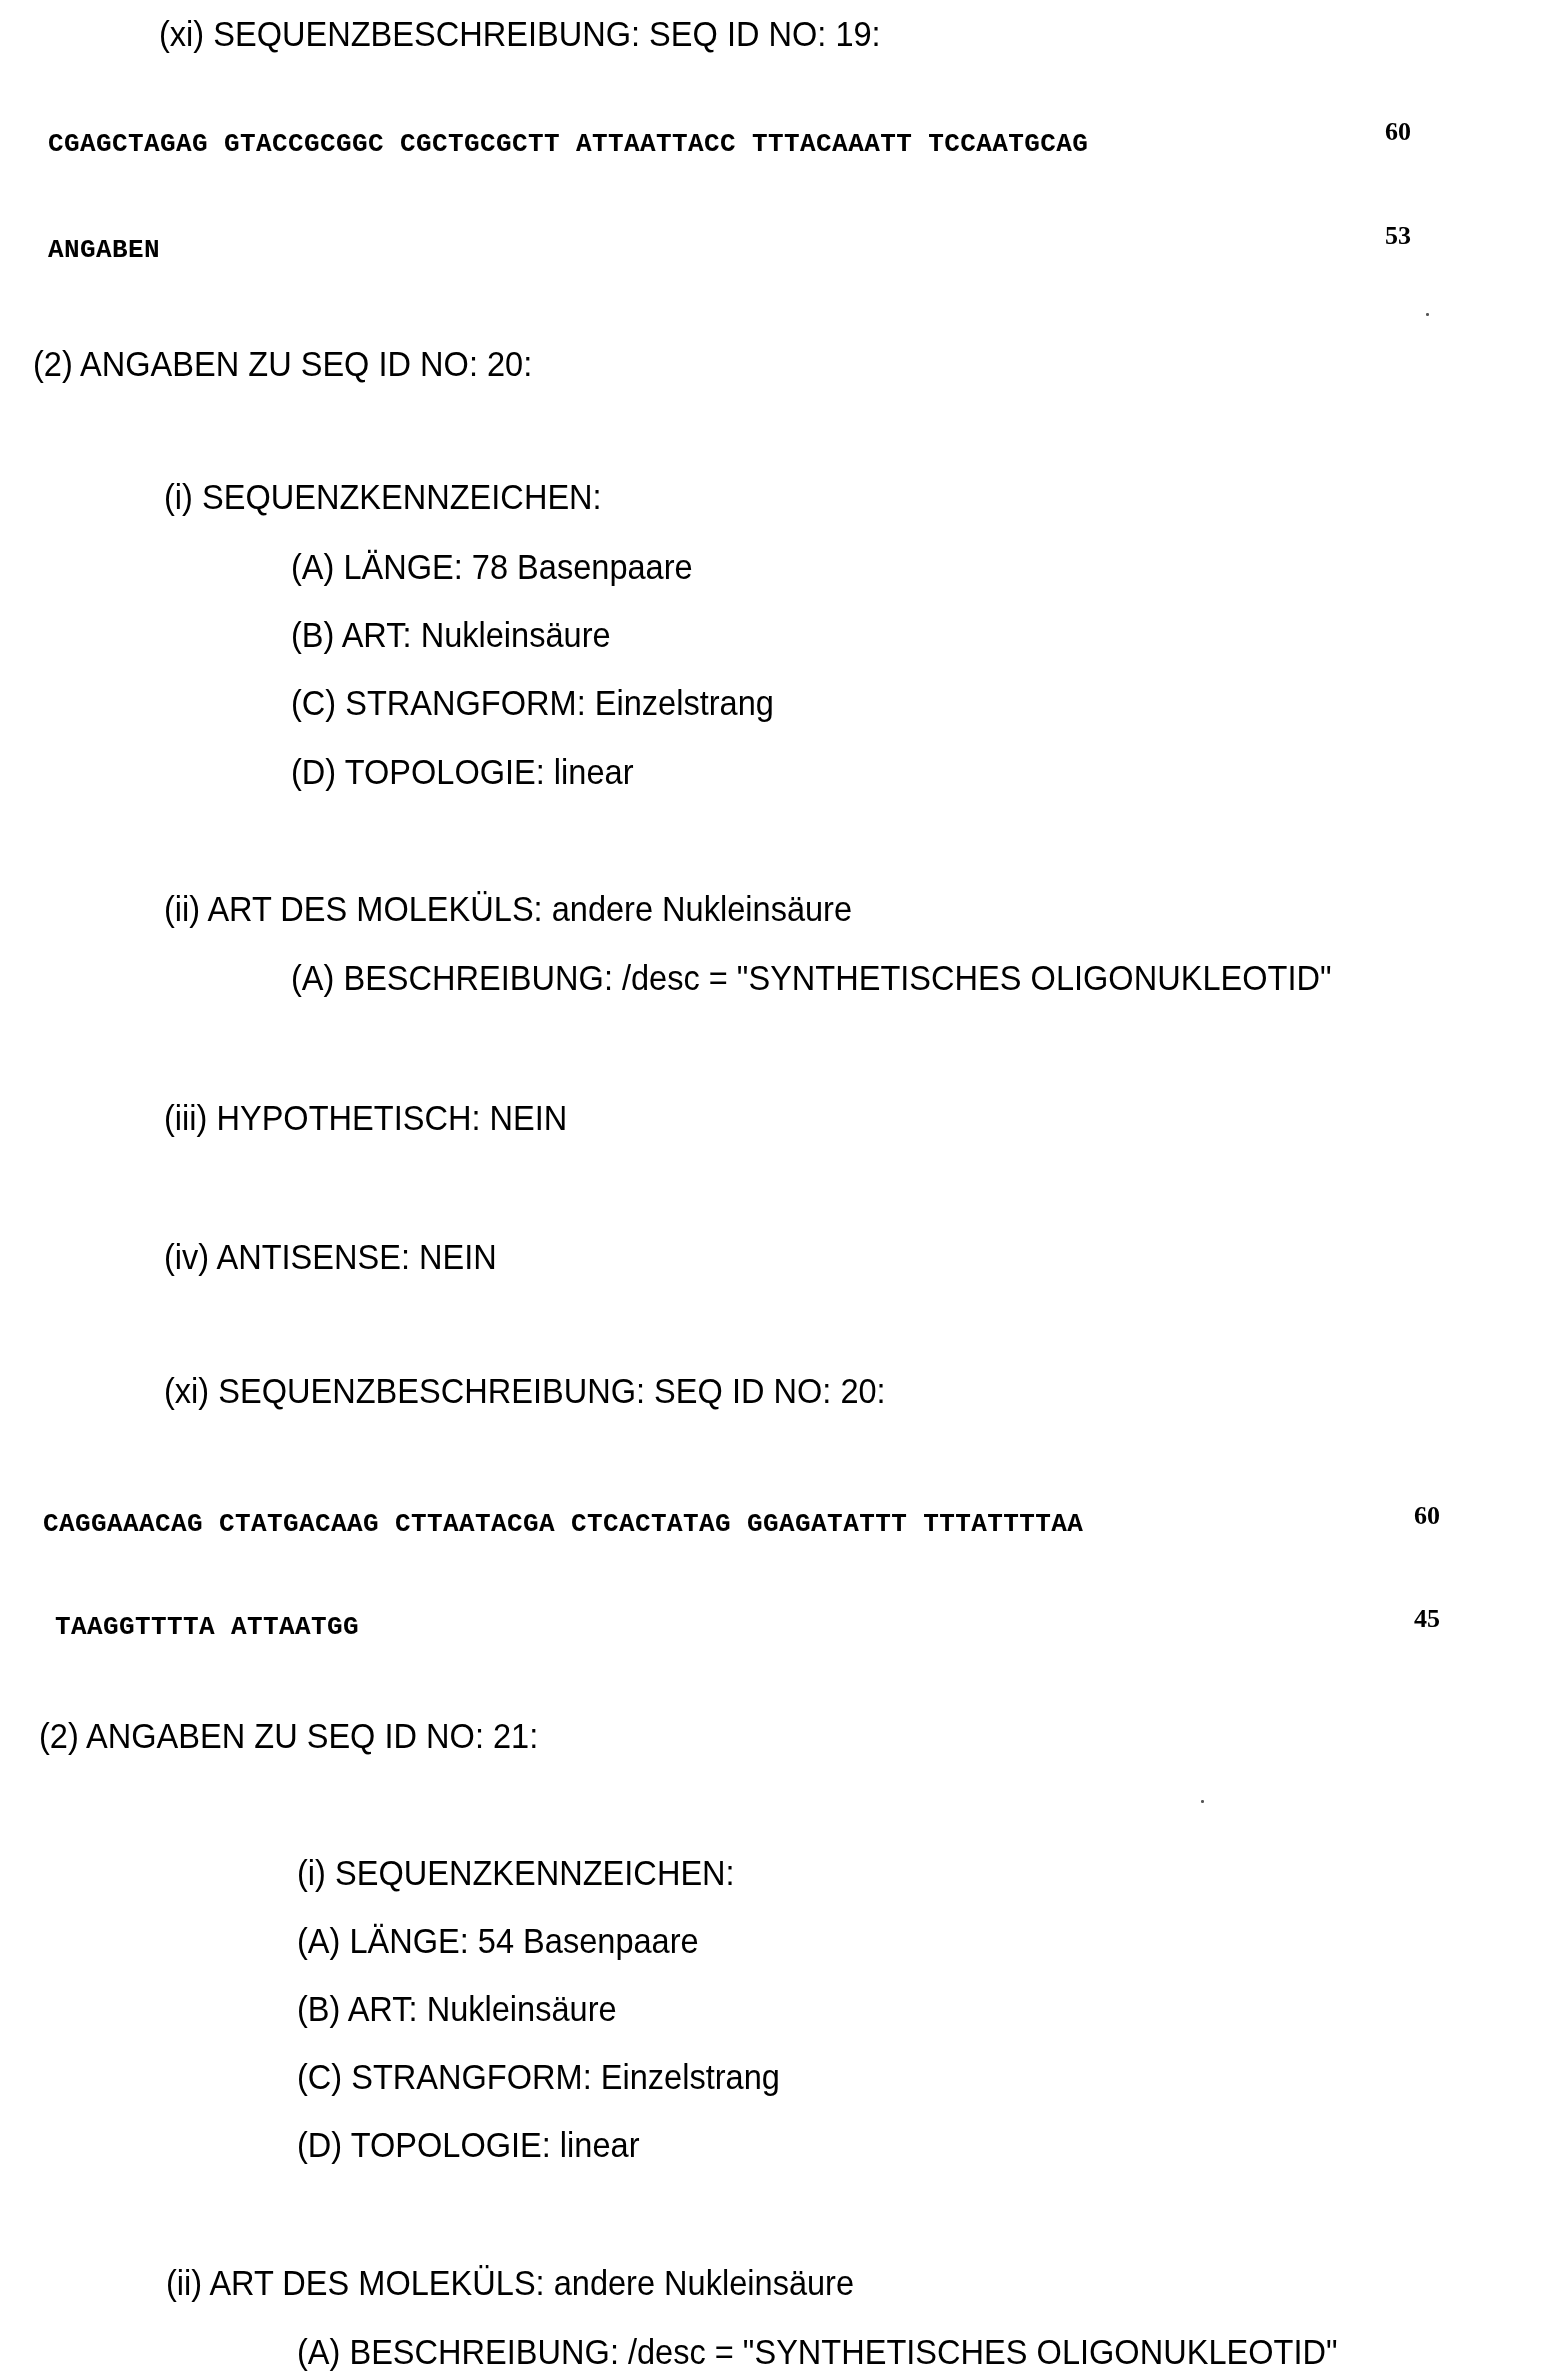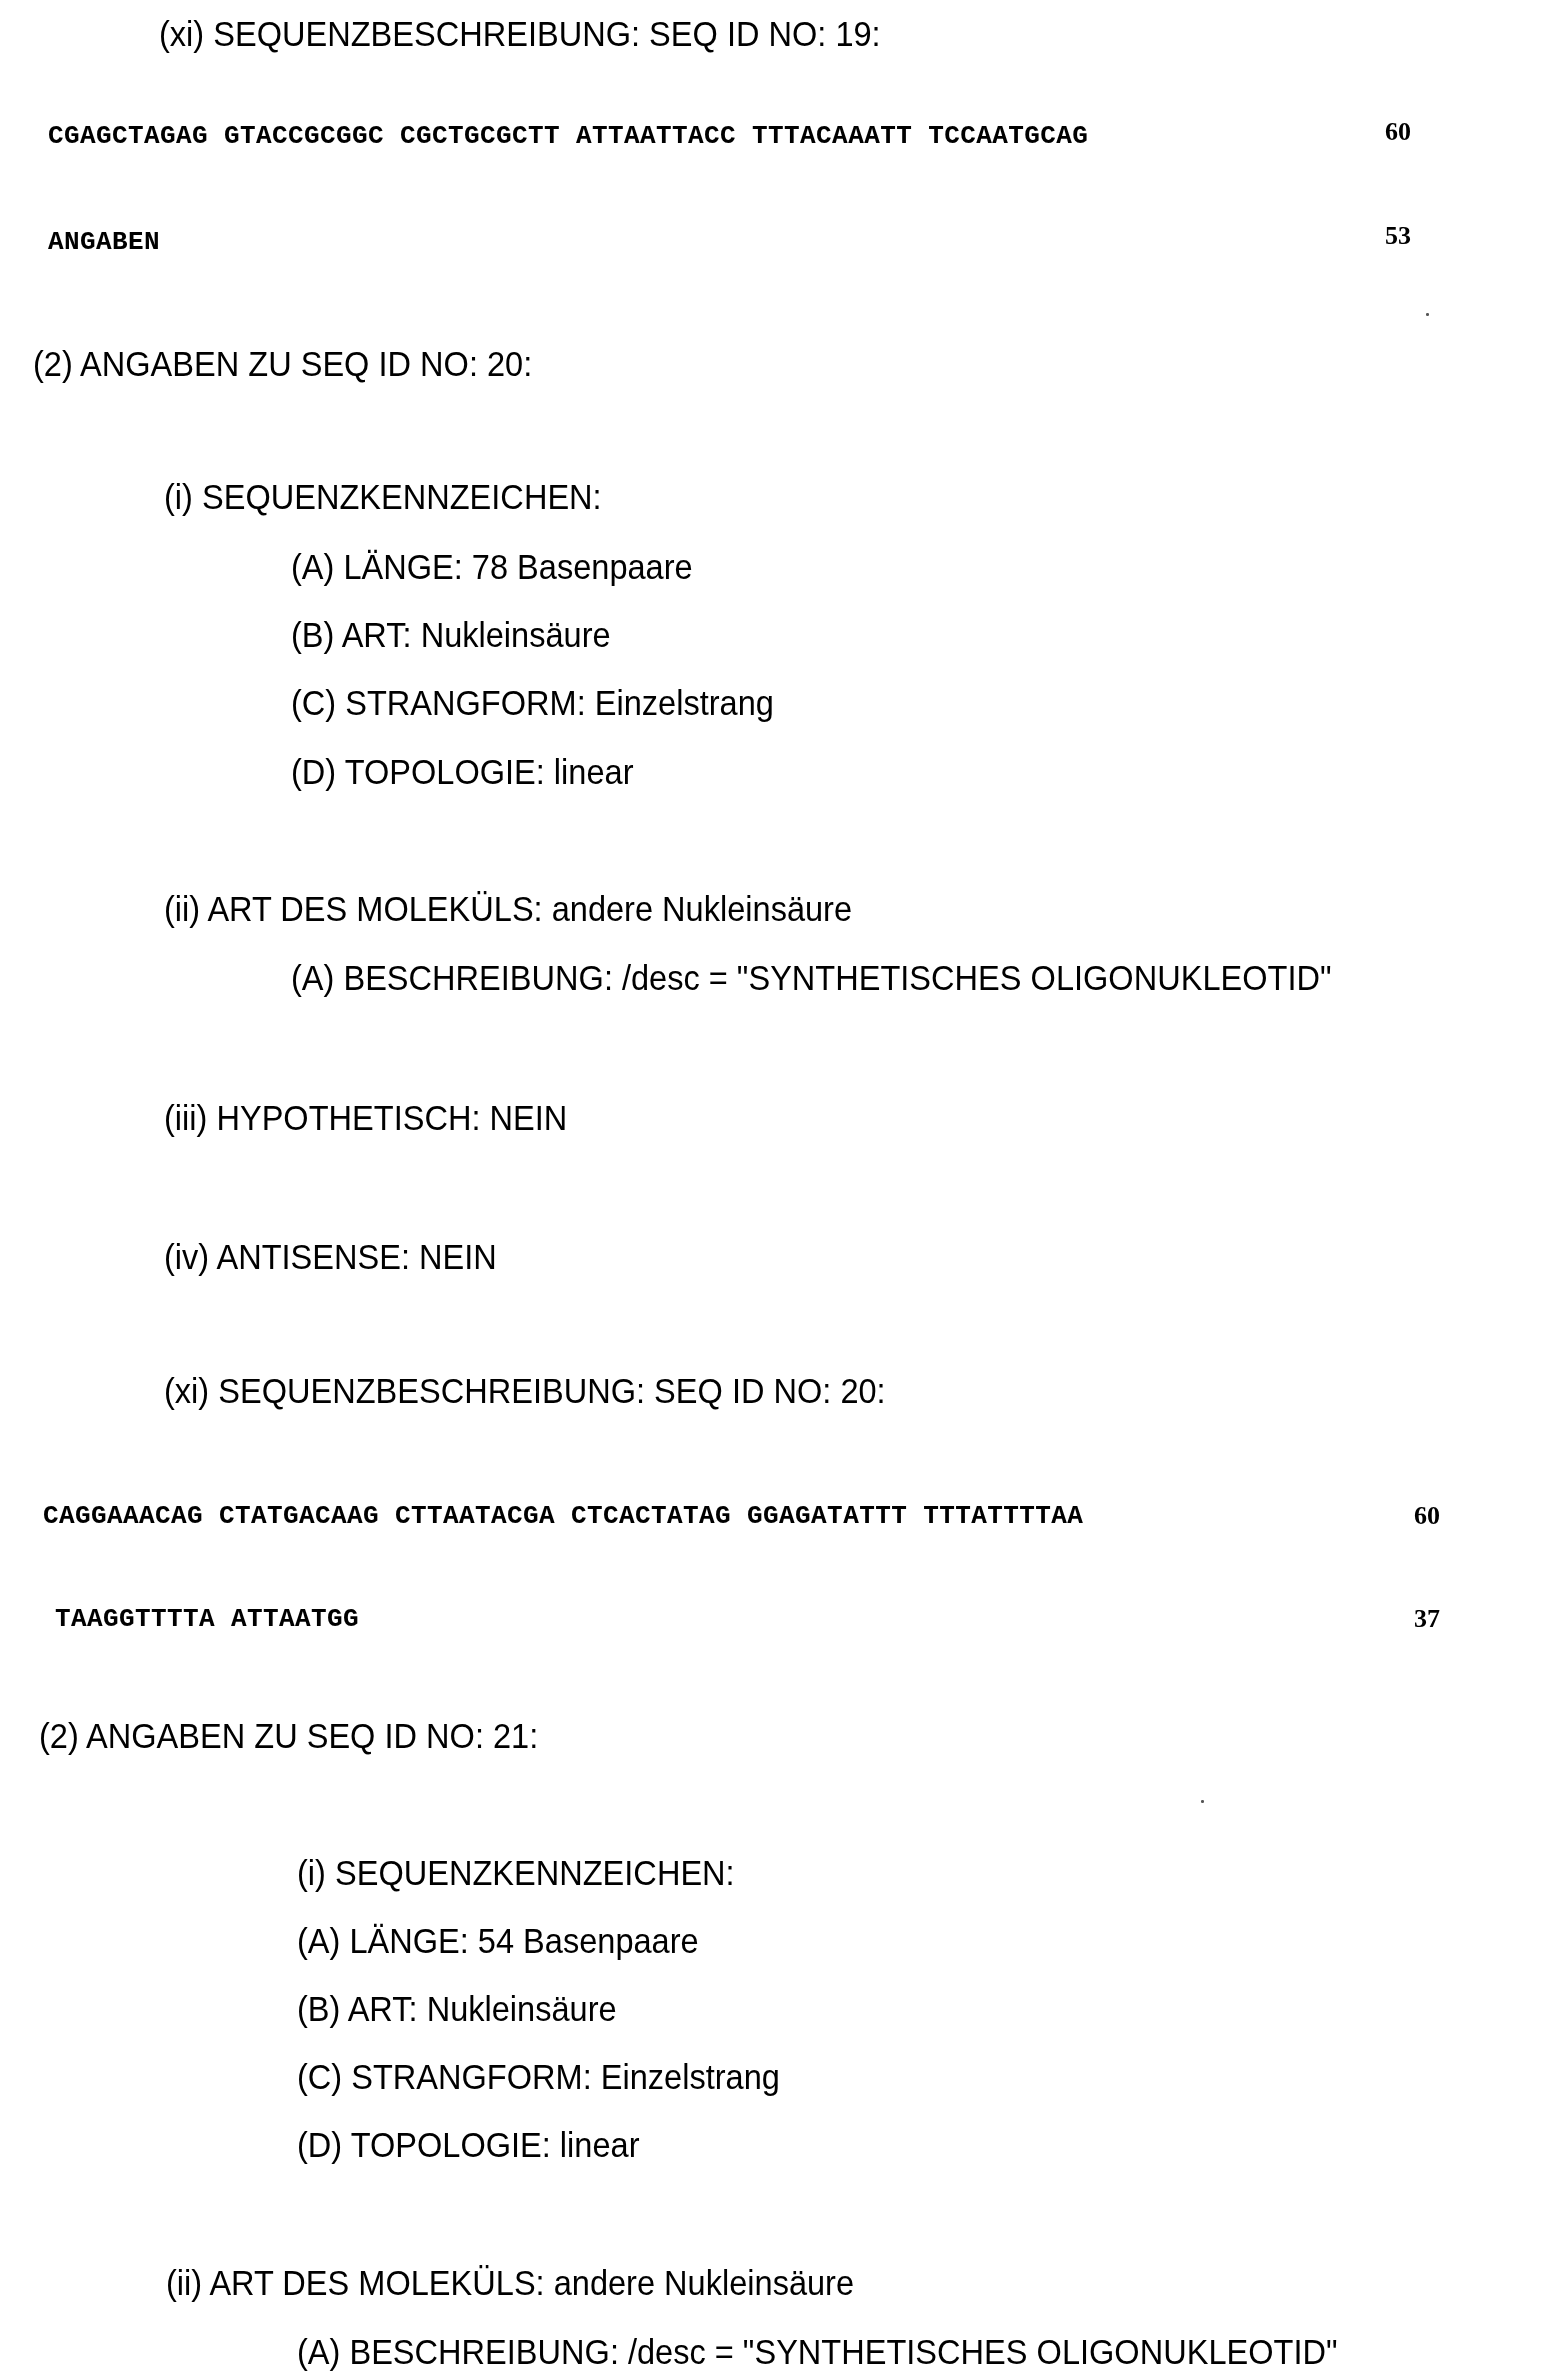--- a/index.html
+++ b/index.html
@@ -1,18 +1,18 @@
 <!DOCTYPE html>
 <html style="font-size:14px"><head>
 <meta charset="utf-8">
 <style>
   html, body { margin: 0; padding: 0; background: #ffffff; }
   body { width: 1567px; height: 2377px; position: relative; overflow: hidden; color: #000; }
   .t { position: absolute; white-space: nowrap; font-family: "Liberation Sans", sans-serif; font-size: 35px; line-height: 1; transform: scaleX(0.93); transform-origin: left top; }
-  .seq { position: absolute; white-space: nowrap; font-family: "Liberation Mono", monospace; font-size: 26px; line-height: 1; font-weight: bold; letter-spacing: 0.4px; }
+  .seq { position: absolute; white-space: nowrap; font-family: "Liberation Mono", monospace; font-size: 26px; line-height: 1; font-weight: bold; letter-spacing: 0.4px; margin-top: 8px; }
   .num { position: absolute; white-space: nowrap; font-family: Liberation Serif, serif; font-size: 26px; line-height: 1; font-weight: bold; }
   .dot { position: absolute; width: 2.6px; height: 2.6px; background: #555; border-radius: 50%; }
 </style>
 </head>
 <body>
 
 <div class="t" style="left:159px; top:15.6px;">(xi) SEQUENZBESCHREIBUNG: SEQ ID NO: 19:</div>
 
 <div class="seq" style="left:48px; top:123px;">CGAGCTAGAG GTACCGCGGC CGCTGCGCTT ATTAATTACC TTTACAAATT TCCAATGCAG</div>
 <div class="num" style="left:1385px; top:119px;">60</div>
@@ -35,21 +35,21 @@
 
 <div class="t" style="left:164px; top:1100px;">(iii) HYPOTHETISCH: NEIN</div>
 <div class="t" style="left:164px; top:1239px;">(iv) ANTISENSE: NEIN</div>
 
 <div class="t" style="left:164px; top:1373px;">(xi) SEQUENZBESCHREIBUNG: SEQ ID NO: 20:</div>
 
 <div class="seq" style="left:43px; top:1503px;">CAGGAAACAG CTATGACAAG CTTAATACGA CTCACTATAG GGAGATATTT TTTATTTTAA</div>
 <div class="num" style="left:1414px; top:1503px;">60</div>
 
 <div class="seq" style="left:55px; top:1606px;">TAAGGTTTTA ATTAATGG</div>
-<div class="num" style="left:1414px; top:1606px;">37</div>
+<div class="num" style="left:1414px; top:1606px;">45</div>
 
 <div class="t" style="left:39px; top:1718px;">(2) ANGABEN ZU SEQ ID NO: 21:</div>
 
 <div class="dot" style="left:1201px; top:1800px;"></div>
 
 <div class="t" style="left:297px; top:1855px;">(i) SEQUENZKENNZEICHEN:</div>
 <div class="t" style="left:297px; top:1923px;">(A) LÄNGE: 54 Basenpaare</div>
 <div class="t" style="left:297px; top:1991px;">(B) ART: Nukleinsäure</div>
 <div class="t" style="left:297px; top:2059px;">(C) STRANGFORM: Einzelstrang</div>
 <div class="t" style="left:297px; top:2127px;">(D) TOPOLOGIE: linear</div>

